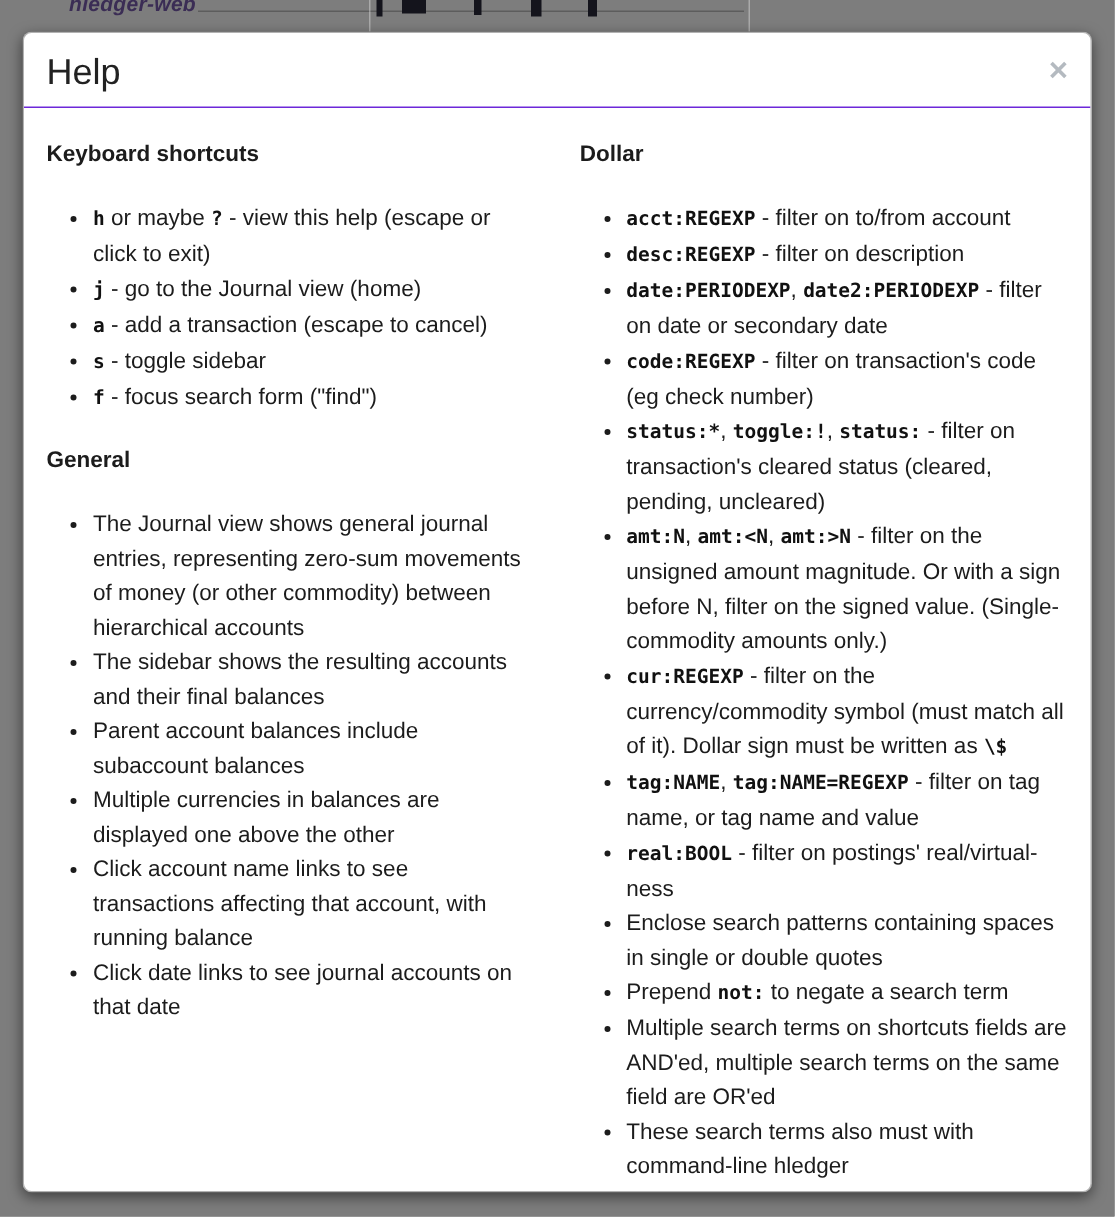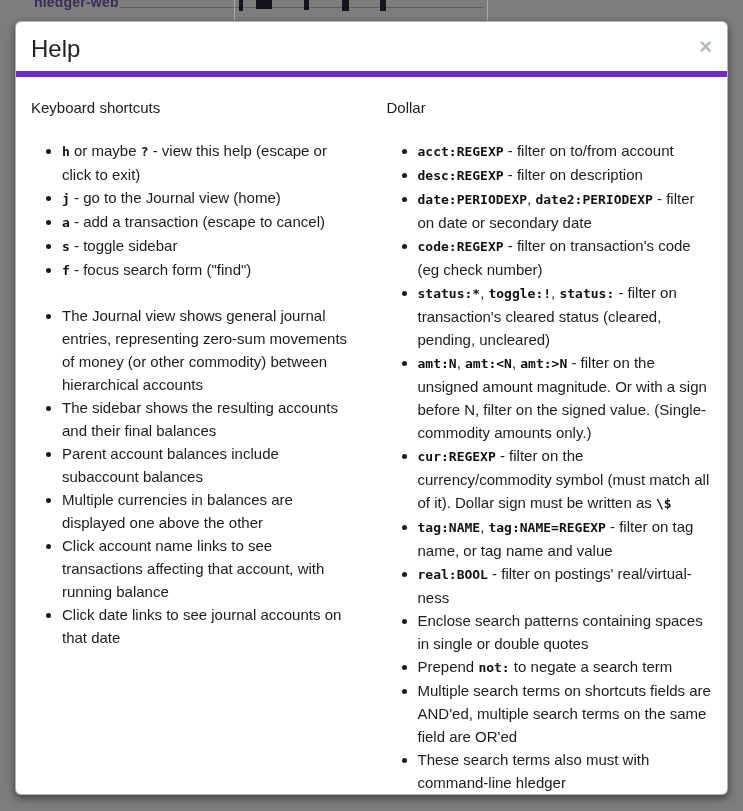--- a/index.html
+++ b/index.html
@@ -13,23 +13,24 @@
     position: relative;
   }
   
   .backdrop {
     position: absolute;
     inset: 0;
     background: #7d7d7d;
   }
   .bg-strip {
     position: absolute;
-    top: 0; left: 4px; right: 0;
+    top: 0; left: 16px; right: 0;
     height: 25px;
     overflow: hidden;
+    font-style: italic;
   }
   .brand {
     position: absolute;
     left: 30px;
     top: -6px;
     font-size: 14px;
     font-weight: 700;
     color: #3b2d55;
     text-decoration: none;
     letter-spacing: 0.2px;
@@ -69,21 +70,21 @@
     box-sizing: border-box;
     background: #ffffff;
     border: 1px solid rgba(0,0,0,0.3);
     border-radius: 6px;
     box-shadow: 0 3px 9px rgba(0,0,0,0.5);
     overflow: hidden;
   }
   .modal-header {
     position: relative;
     padding: 13px 2px 9px 15px;
-    border-bottom: 6px solid #6d28d9;
+    border-bottom: 1px solid #6d28d9;
   }
   .modal-title {
     font-size: 24px;
     font-weight: 500;
     color: #222;
     line-height: 27px;
   }
   .close {
     position: absolute;
     right: 15px;
@@ -102,21 +103,21 @@
     display: flex;
     padding: 6px 0 15px 0;
   }
   .col {
     width: 50%;
     box-sizing: border-box;
     padding: 0 15px;
   }
   .section-heading {
     font-size: 15px;
-    font-weight: 400;
+    font-weight: 700;
     color: #1c1c1c;
     margin: 15px 0 0 0;
     line-height: 19px;
   }
   .help-list {
     margin: 22px 0 20px 0;
     padding-left: 31px;
     font-size: 15px;
     color: #1c1c1c;
     line-height: 23px;
@@ -158,20 +159,21 @@
   <div class="modal-body">
     <div class="col">
         <h2 class="section-heading">Keyboard shortcuts</h2>
         <ul class="help-list">
           <li><code>h</code> or maybe <code>?</code> - view this help (escape or click to exit)</li>
           <li><code>j</code> - go to the Journal view (home)</li>
           <li><code>a</code> - add a transaction (escape to cancel)</li>
           <li><code>s</code> - toggle sidebar</li>
           <li><code>f</code> - focus search form ("find")</li>
         </ul>
+        <h2 class="section-heading">General</h2>
         <ul class="help-list">
           <li>The Journal view shows general journal entries, representing zero-sum movements of money (or other commodity) between hierarchical accounts</li>
           <li>The sidebar shows the resulting accounts and their final balances</li>
           <li>Parent account balances include subaccount balances</li>
           <li>Multiple currencies in balances are displayed one above the other</li>
           <li>Click account name links to see transactions affecting that account, with running balance</li>
           <li>Click date links to see journal accounts on that date</li>
         </ul>
       </div>
     <div class="col">

